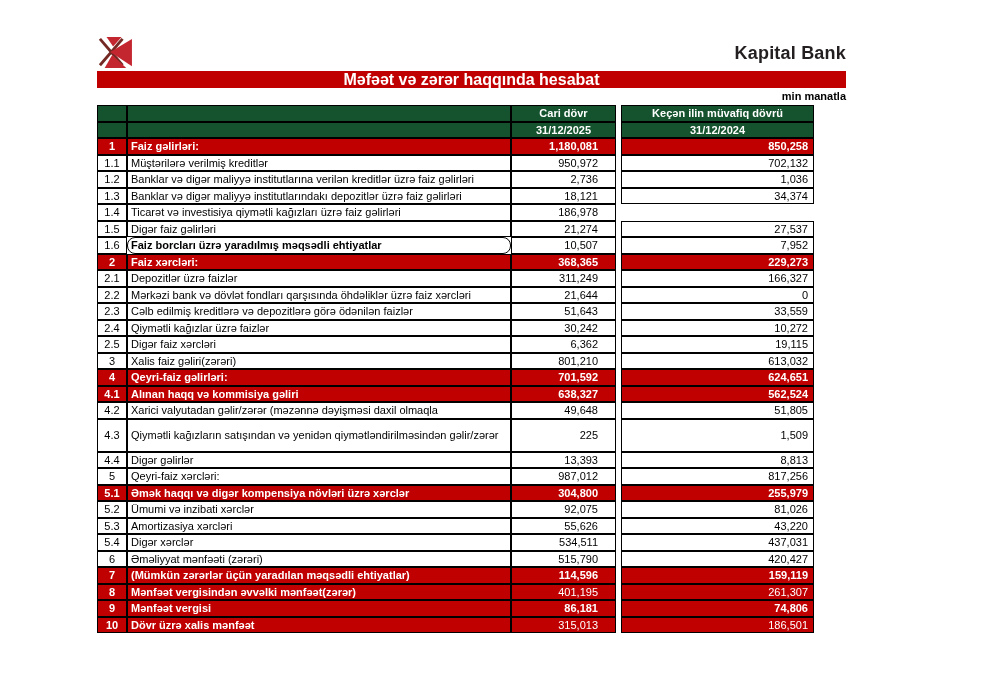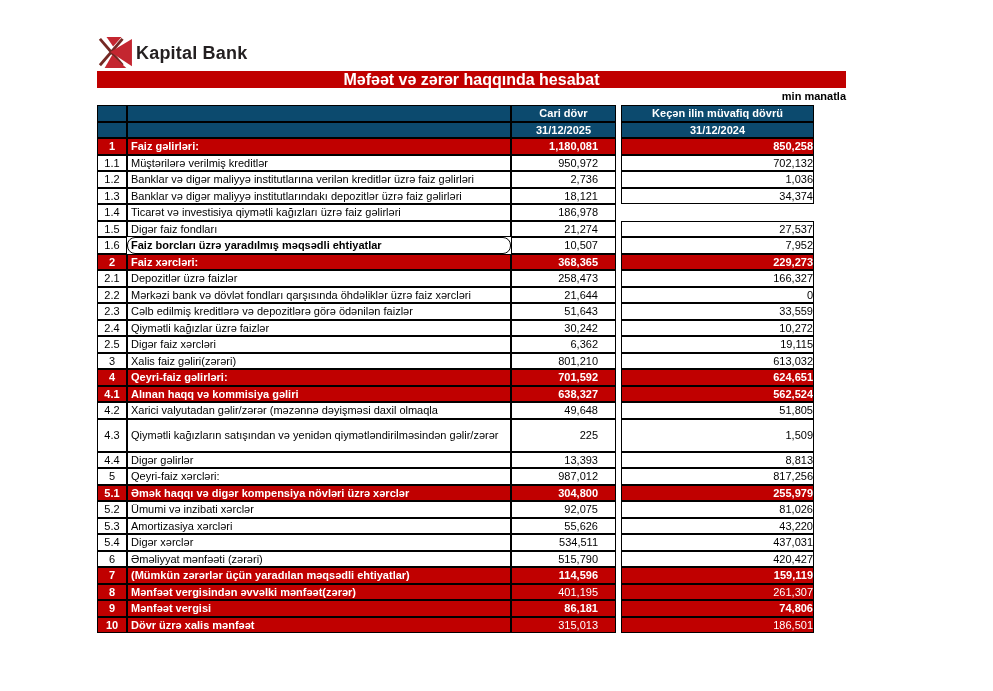--- a/index.html
+++ b/index.html
@@ -1,41 +1,41 @@
 <!DOCTYPE html>
 <html><head>
 <meta charset="utf-8">
 <style>
   * { margin:0; padding:0; box-sizing:border-box; }
   html,body { background:#ffffff; }
   body { width:993px; height:691px; font-family:"Liberation Sans", sans-serif; position:relative; overflow:hidden; }
   .content { position:absolute; left:97px; top:0; width:749px; }
 
   
-  .logo-row { display:flex; justify-content:flex-start; align-items:center; margin-top:36px; height:34px; gap:3px; }
+  .logo-row { display:flex; justify-content:space-between; align-items:center; margin-top:36px; height:34px; gap:3px; }
   .logo-text { font-size:18px; font-weight:bold; color:#231f20; letter-spacing:0.2px; }
 
   
   .title-bar { margin-top:1px; height:17px; background:#c00000; color:#ffffff;
                font-size:16px; font-weight:bold; display:flex; align-items:center; justify-content:center; }
   .unit-note { height:14px; line-height:14px; margin-top:1px; text-align:right; font-size:11px; font-weight:bold; color:#000; }
 
   
   .fin-table { margin-top:2px; }
   .tr { display:flex; height:16.5px; }
   .tr.tall { height:33px; }
   .cell { border:1px solid #000; background:#fff; display:flex; align-items:center;
           font-size:11px; color:#000; overflow:hidden; white-space:nowrap; }
   .num   { width:30px;  justify-content:center; }
   .label { width:384px; padding:0 3px; }
   .val1  { width:105px; justify-content:flex-end; padding-right:17px; }
   .gapcol{ width:5px; border:none; background:transparent; }
-  .val2  { width:193px; justify-content:flex-end; }
-
-  .th { background:#0c4a6e; color:#fff; font-weight:bold;text-align:right; }
+  .val2  { width:193px; justify-content:flex-end; padding-right:5px; }
+
+  .th { background:#14532d; color:#fff; font-weight:bold;text-align:right; }
   .th.val1, .th.val2 { justify-content:center; padding-right:0; }
 
   .tr.red .cell, .tr.red-light .cell { background:#c00000; color:#ffffff; }
   .tr.red .cell { font-weight:bold; }
   .tr.red-light .num, .tr.red-light .label { font-weight:bold; }
   .tr.red-light .val1, .tr.red-light .val2 { font-weight:normal; }
   .tr.red .gapcol, .tr.red-light .gapcol { background:transparent; }
   .tr.bold .label { font-weight:bold;border-radius:8px; }
 </style>
 </head>
@@ -107,21 +107,21 @@
     <div class="cell val2">34,374</div>
   </div>
         <div class="tr">
     <div class="cell num">1.4</div>
     <div class="cell label">Ticarət və investisiya qiymətli kağızları üzrə faiz gəlirləri</div>
     <div class="cell val1">186,978</div>
     <div class="gapcol"></div>
   </div>
         <div class="tr">
     <div class="cell num">1.5</div>
-    <div class="cell label">Digər faiz fondları</div>
+    <div class="cell label">Digər faiz gəlirləri</div>
     <div class="cell val1">21,274</div>
     <div class="gapcol"></div>
     <div class="cell val2">27,537</div>
   </div>
         <div class="tr bold">
     <div class="cell num">1.6</div>
     <div class="cell label">Faiz borcları üzrə yaradılmış məqsədli ehtiyatlar</div>
     <div class="cell val1">10,507</div>
     <div class="gapcol"></div>
     <div class="cell val2">7,952</div>
@@ -129,21 +129,21 @@
         <div class="tr red">
     <div class="cell num">2</div>
     <div class="cell label">Faiz xərcləri:</div>
     <div class="cell val1">368,365</div>
     <div class="gapcol"></div>
     <div class="cell val2">229,273</div>
   </div>
         <div class="tr">
     <div class="cell num">2.1</div>
     <div class="cell label">Depozitlər üzrə faizlər</div>
-    <div class="cell val1">258,473</div>
+    <div class="cell val1">311,249</div>
     <div class="gapcol"></div>
     <div class="cell val2">166,327</div>
   </div>
         <div class="tr">
     <div class="cell num">2.2</div>
     <div class="cell label">Mərkəzi bank və dövlət fondları qarşısında öhdəliklər üzrə faiz xərcləri</div>
     <div class="cell val1">21,644</div>
     <div class="gapcol"></div>
     <div class="cell val2">0</div>
   </div>

